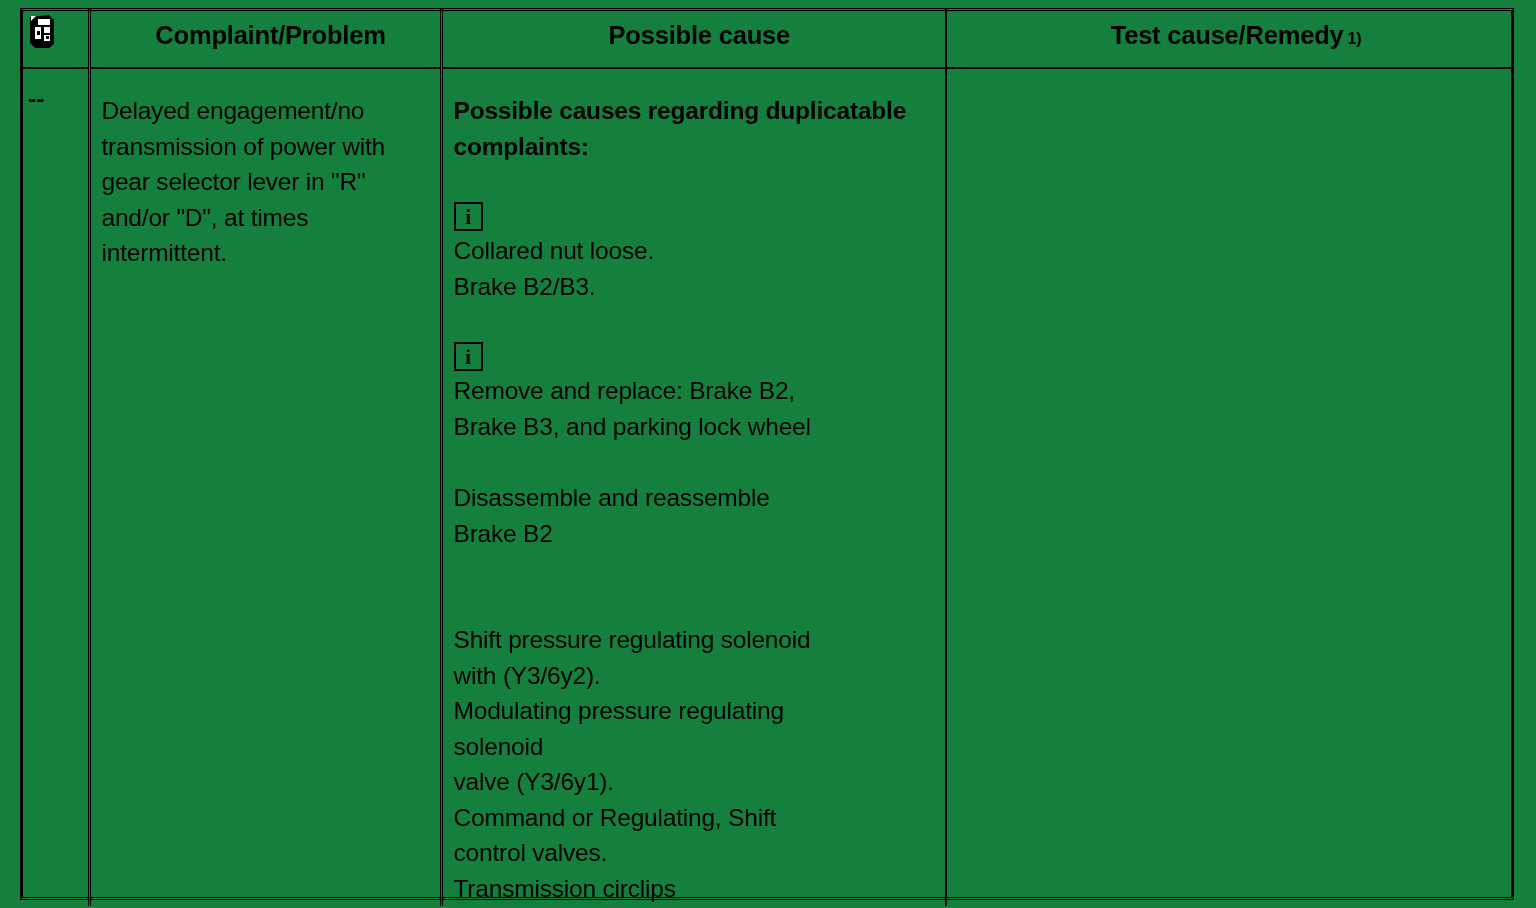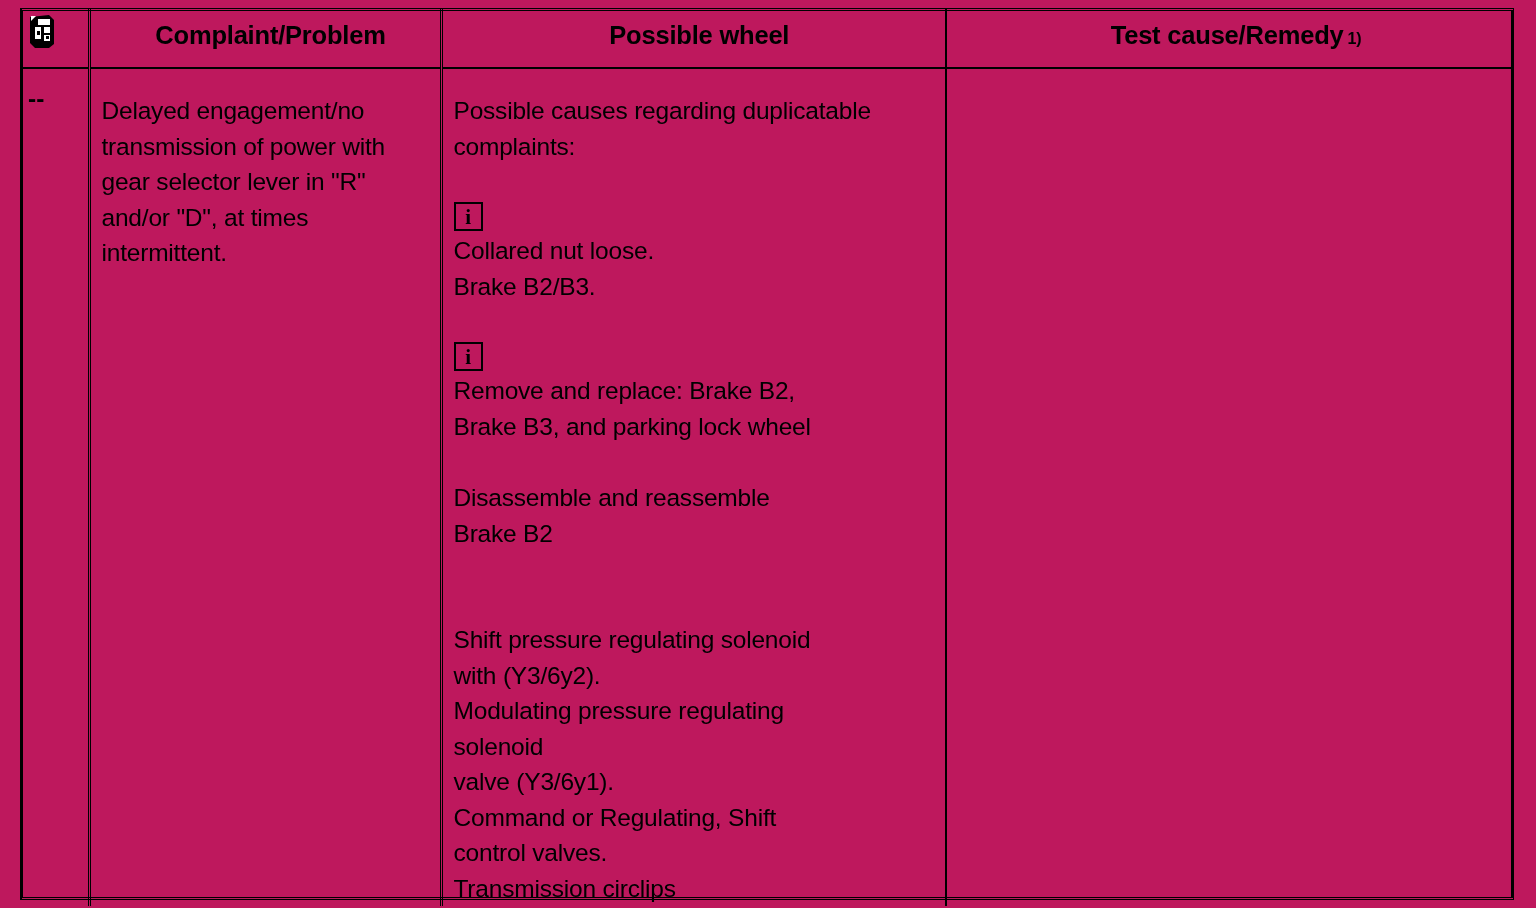--- a/index.html
+++ b/index.html
@@ -12,21 +12,21 @@
     height: 908px;
     font-family: "Liberation Sans", sans-serif;
     color: #000000;
     overflow: hidden;
   }
 
   .page {
     position: relative;
     width: 1536px;
     height: 908px;
-    background: #be185d;
+    background: #15803d;
   }
 
   
   .tbl-wrap {
     position: absolute;
     left: 20px;
     top: 8px;
     width: 1494px;
     height: 892px;
   }
@@ -104,21 +104,21 @@
   }
 
   .mark-inner {
     padding: 12px 0 0 8px;
     font-size: 24.5px;
     line-height: 35.5px;
     font-weight: bold;
   }
 
   .para { margin: 0; }
-  .para.bold { font-weight: normal; }
+  .para.bold { font-weight: bold; }
   .spacer-1 { height: 35px; }
   .spacer-2 { height: 36px; }
   .spacer-3 { height: 71px; }
 
   
   .info-icon {
     display: block;
     width: 29px;
     height: 29px;
     border: 2.5px solid #000;
@@ -175,21 +175,21 @@
                 <rect x="19" y="22" width="3" height="3" fill="#000"></rect>
                 <path d="M4 2 L9 2 L4 7 Z" fill="#fff"></path>
               </svg>
             </span>
             <div class="hdr-inner"></div>
           </th>
           <th class="hdr-cell dbl">
             <div class="hdr-inner">Complaint/Problem</div>
           </th>
           <th class="hdr-cell dbl">
-            <div class="hdr-inner">Possible wheel</div>
+            <div class="hdr-inner">Possible cause</div>
           </th>
           <th class="hdr-cell sgl">
             <div class="hdr-inner"><span>Test cause/Remedy</span><span class="sup">1)</span></div>
           </th>
         </tr>
       </thead>
       <tbody>
         <tr>
           <td class="body-cell">
             <div class="mark-inner">--</div>

